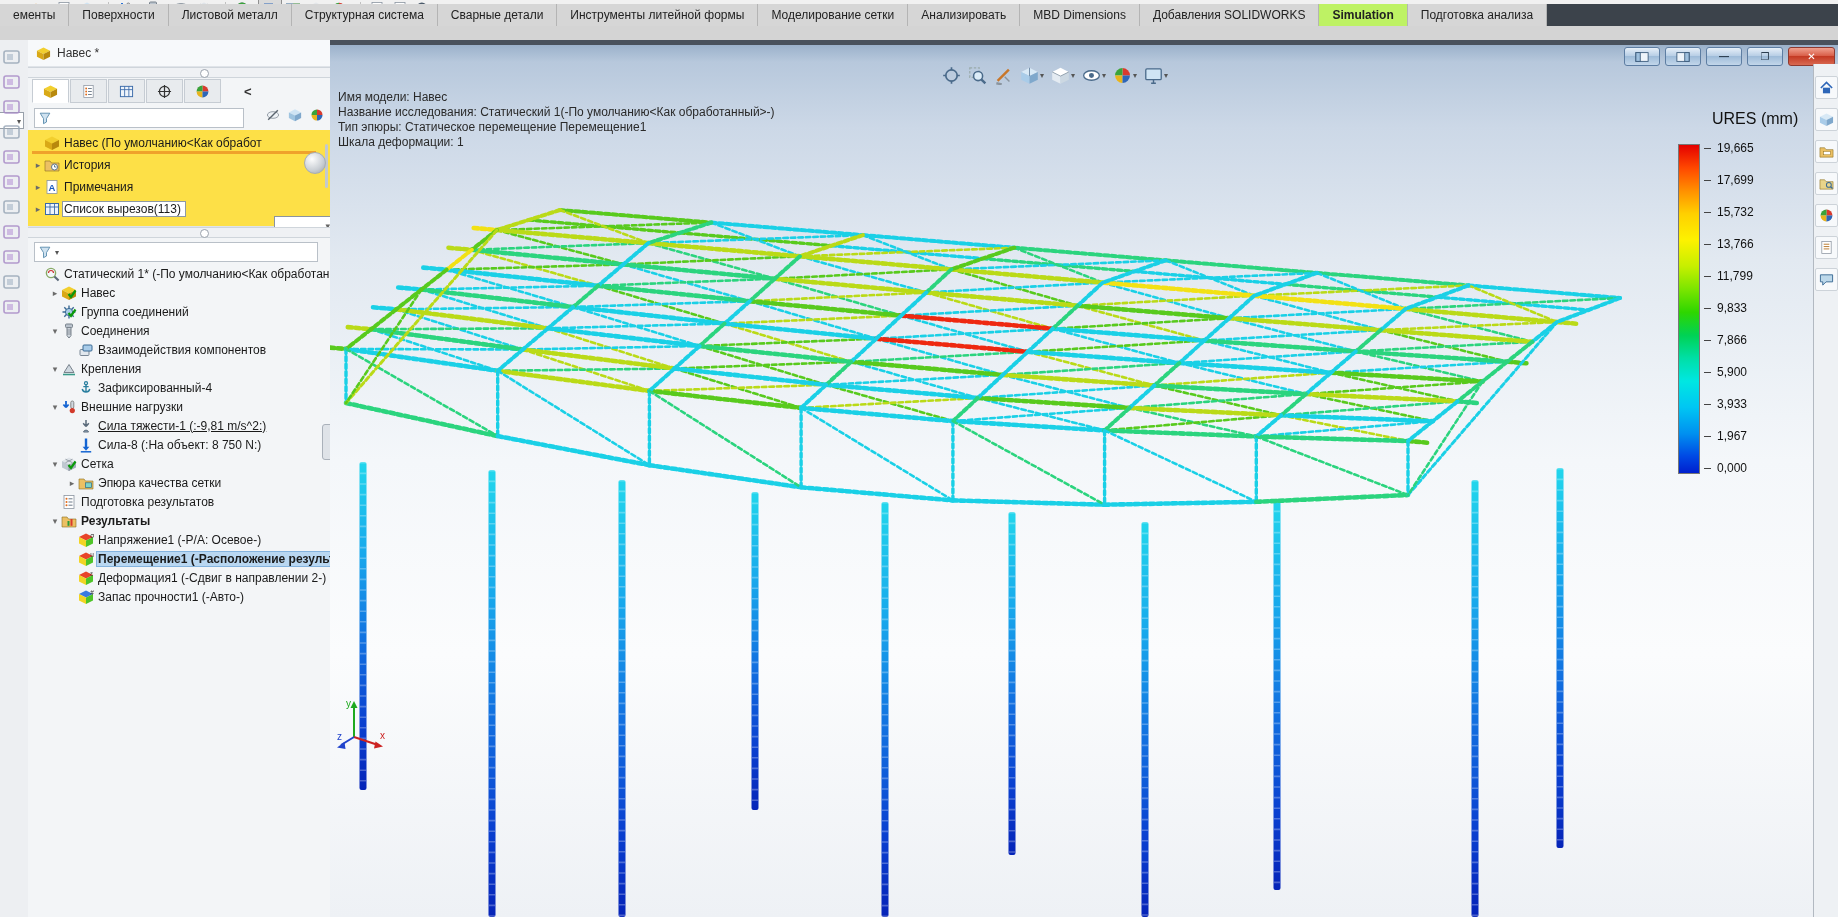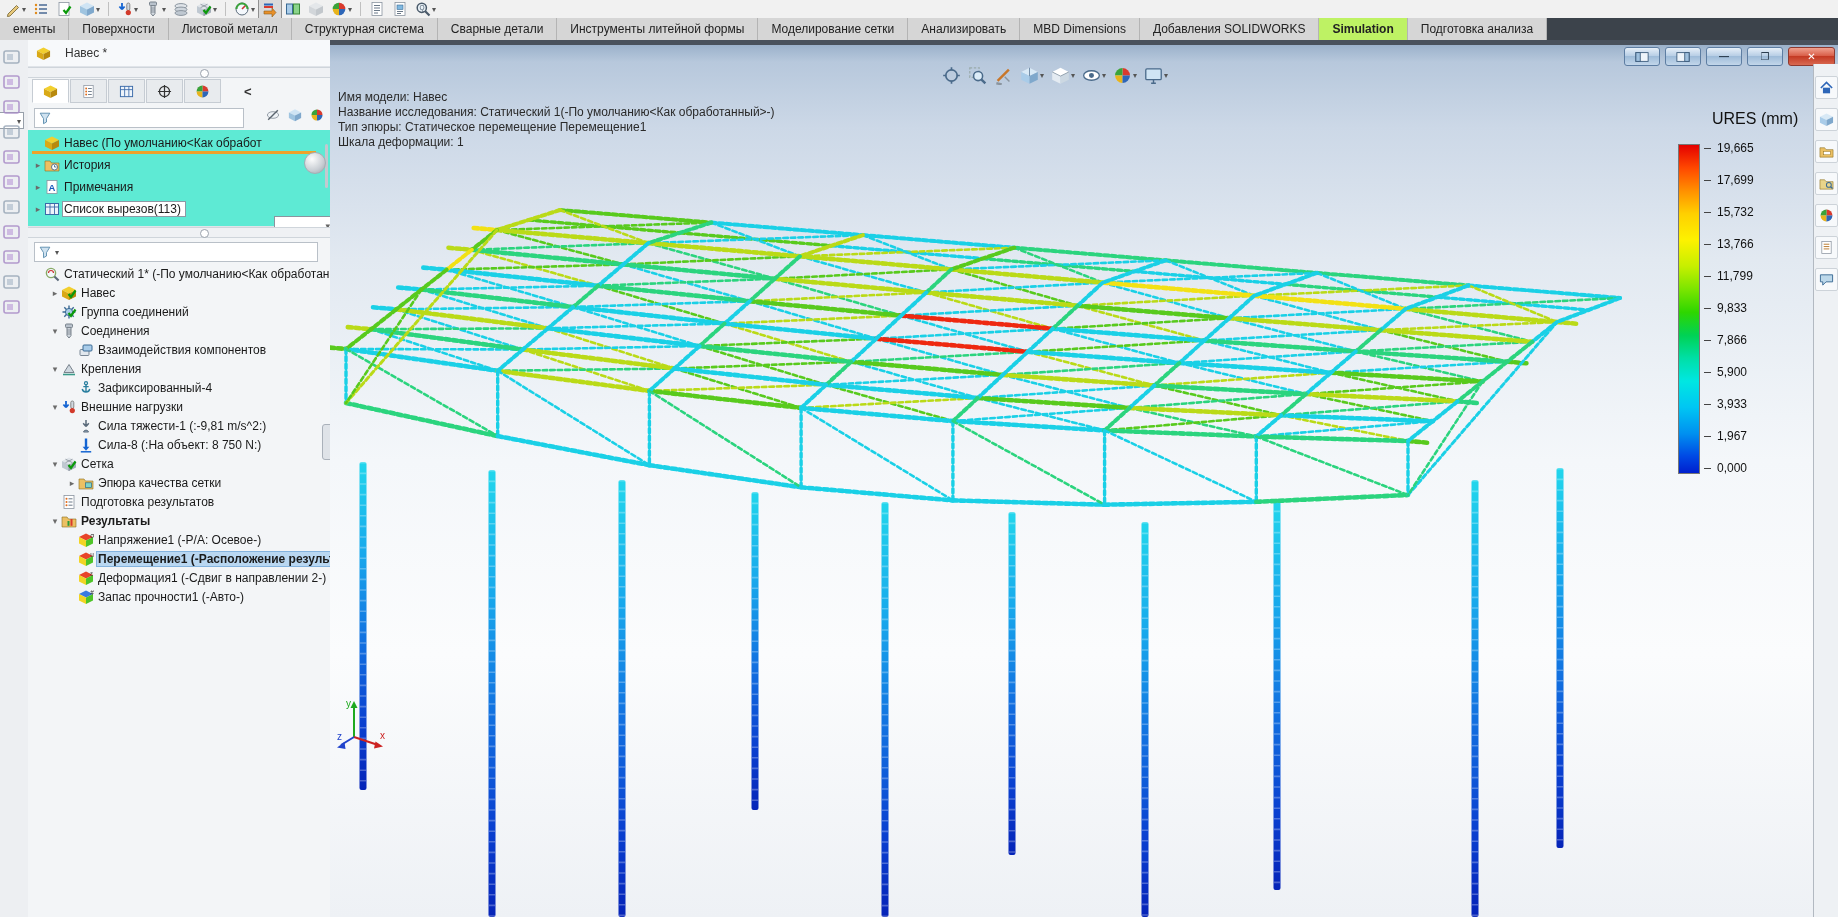--- a/index.html
+++ b/index.html
@@ -8,37 +8,37 @@
        -webkit-user-select:none;user-select:none}
   svg{display:block}
   
   #icon-toolbar{position:absolute;left:0;top:0;width:100%;height:18px;background:#f1f1f1;
     display:flex;align-items:center;gap:1px;padding-left:2px;overflow:hidden;box-sizing:border-box}
   .tbtn{display:flex;align-items:center;height:18px;padding:0 3px}
   .tbtn.pressed{background:#dadada;outline:1px solid #8f8f8f}
   .caret{font-size:8px;color:#555;margin-left:1px}
   .tsep{width:1px;height:14px;background:#c0c0c0;margin:0 4px}
   
-  #tab-bar{position:absolute;left:0;top:18px;width:100%;height:22px;background:#d6d6d6;
+  #tab-bar{position:absolute;left:0;top:4px;width:100%;height:22px;background:#d6d6d6;
     display:flex;align-items:stretch;overflow:hidden}
   .rtab{display:flex;align-items:center;padding:0 13px;font-size:12px;color:#222;
     border-right:1px solid #b4b4b4;white-space:nowrap;cursor:default}
   .rtab.active{background:#bef264;font-weight:bold}
   #tab-fill{flex:1;background:#3c434b}
   
   #main{position:absolute;left:0;top:40px;width:1838px;height:877px;overflow:hidden}
   #left-strip{position:absolute;left:0;top:0;width:28px;height:100%;background:#edeff2;
     border-right:1px solid #ccd1d7;overflow:hidden}
   .lsg{margin:10px 0 0 3px;opacity:.85}
   #left-combo{position:absolute;left:-6px;top:72px;width:30px;height:17px;background:#fff;
     border:1px solid #98a0aa;font-size:8px;color:#555;text-align:right;line-height:17px;padding-right:2px;box-sizing:border-box}
   
   #feature-panel{position:absolute;left:28px;top:0;width:302px;height:100%;background:#f3f5f7;
     border-right:1px solid #99a1ab;overflow:hidden;font-size:12px;color:#1a1a1a}
-  #doc-title-row{display:flex;align-items:center;gap:14px;height:26px;padding-left:8px;
+  #doc-title-row{display:flex;align-items:center;gap:6px;height:26px;padding-left:8px;
     background:#f7f9fb;border-bottom:1px solid #e0e4e9}
   #doc-title{font-size:12px;color:#333}
   .hsplit{position:relative;height:9px;border-top:1px solid #cfd5db;border-bottom:1px solid #cfd5db;background:#eff1f4}
   .hsplit .knob{position:absolute;left:172px;top:1px;width:7px;height:7px;border:1px solid #9aa2ac;border-radius:50%;background:#fff}
   #fm-tabs{display:flex;align-items:center;height:26px;padding-left:4px;gap:1px;background:#f3f5f7}
   .fmtab{width:37px;height:24px;display:flex;align-items:center;justify-content:center;
     border:1px solid #c6ccd3;background:#e8ebee;box-sizing:border-box}
   .fmtab.active{background:#fff;border-bottom-color:#fff}
   #fm-collapse{margin-left:22px;font-weight:bold;color:#333;font-size:13px;cursor:pointer}
   .filter-row{position:relative;display:flex;align-items:center;height:24px;margin:2px 6px 0 6px}
@@ -50,21 +50,21 @@
     border:1px solid #8b949e;font-size:9px;color:#666;text-align:right;line-height:18px;padding-right:3px;box-sizing:border-box}
   .trow{display:flex;align-items:center;height:22px;white-space:nowrap;cursor:default;position:relative}
   .srow{height:19px}
   .trow .arr{width:12px;font-size:9px;color:#6b6b6b;text-align:center;flex:0 0 12px}
   .trow .tic{flex:0 0 19px;display:flex;align-items:center}
   .trow .tlabel{padding:0 4px 0 1px}
   .trow.bold .tlabel{font-weight:bold}
   .trow.sel .tlabel{background:#b9d7f1;outline:1px solid #84b3de;font-weight:bold}
   .trow.boxed .tlabel{background:#fff;outline:1px solid #8e99a4}
   .trow.underline::after{content:"";position:absolute;left:4px;right:14px;bottom:0;height:3px;background:#efa22b}
-  #feature-tree{padding-top:2px;background:#5eead4;border-bottom:1px solid #e0e4e9;padding-bottom:6px;position:relative}
+  #feature-tree{padding-top:2px;background:#fde047;border-bottom:1px solid #e0e4e9;padding-bottom:6px;position:relative}
   #ft-scroll{position:absolute;right:2px;top:14px;width:3px;height:44px;background:#c3c9cf;border-radius:2px}
   #panel-resize{position:absolute;right:-1px;top:384px;width:7px;height:34px;background:#dfe3e8;
     border:1px solid #aab1ba;border-radius:3px 0 0 3px}
   
   #viewport{position:absolute;left:330px;top:0;right:0;height:100%;overflow:hidden;
     background:linear-gradient(180deg,#93abc6 0%,#b7c8dc 2.5%,#ccd8e7 10%,#e2e9f1 25%,#f4f7fa 48%,#fbfcfd 70%,#eef1f5 100%)}
   #viewport::before{content:"";position:absolute;left:0;top:0;width:100%;height:5px;background:#49525d}
   #win-controls{position:absolute;top:7px;right:3px;display:flex;gap:5px}
   .wbtn{width:34px;height:17px;border:1px solid #5d7da2;border-radius:3px;
     background:linear-gradient(180deg,#e6eff8 0%,#b9cfe6 45%,#9fbcd9 50%,#c2d6ea 100%);
@@ -536,21 +536,21 @@
           <span class="arr">▾</span>
           <span class="tic">
             <svg width="16" height="16" viewBox="0 0 16 16">
               <path d="M5 2 v6.5 M5 8.5 l-2.6-3 M5 8.5 l2.6-3" stroke="#1464d2" stroke-width="1.8" fill="none"></path>
               <rect x="9.8" y="2" width="3" height="7.5" rx="1.5" fill="#d0d8e0" stroke="#888"></rect>
               <circle cx="11.3" cy="11.6" r="2.6" fill="#d23a2a"></circle>
             </svg>
           </span>
           <span class="tlabel">Внешние нагрузки</span>
         </div>
-        <div class="trow srow" style="padding-left: 38px;">
+        <div class="trow srow" style="padding-left: 38px; text-decoration: underline;">
           <span class="arr"></span>
           <span class="tic">
             <svg width="16" height="16" viewBox="0 0 16 16">
               <path d="M8 2 v6.5 M8 8.5 l-2.8-3.2 M8 8.5 l2.8-3.2" stroke="#5a6a7a" stroke-width="1.5" fill="none"></path>
               <path d="M5.5 14 a2.6 2.6 0 0 1 5 0Z" fill="#9ab0c4" stroke="#5a6a7a"></path>
             </svg>
           </span>
           <span class="tlabel">Сила тяжести-1 (:-9,81 m/s^2:)</span>
         </div>
         <div class="trow srow" style="padding-left: 38px;">

